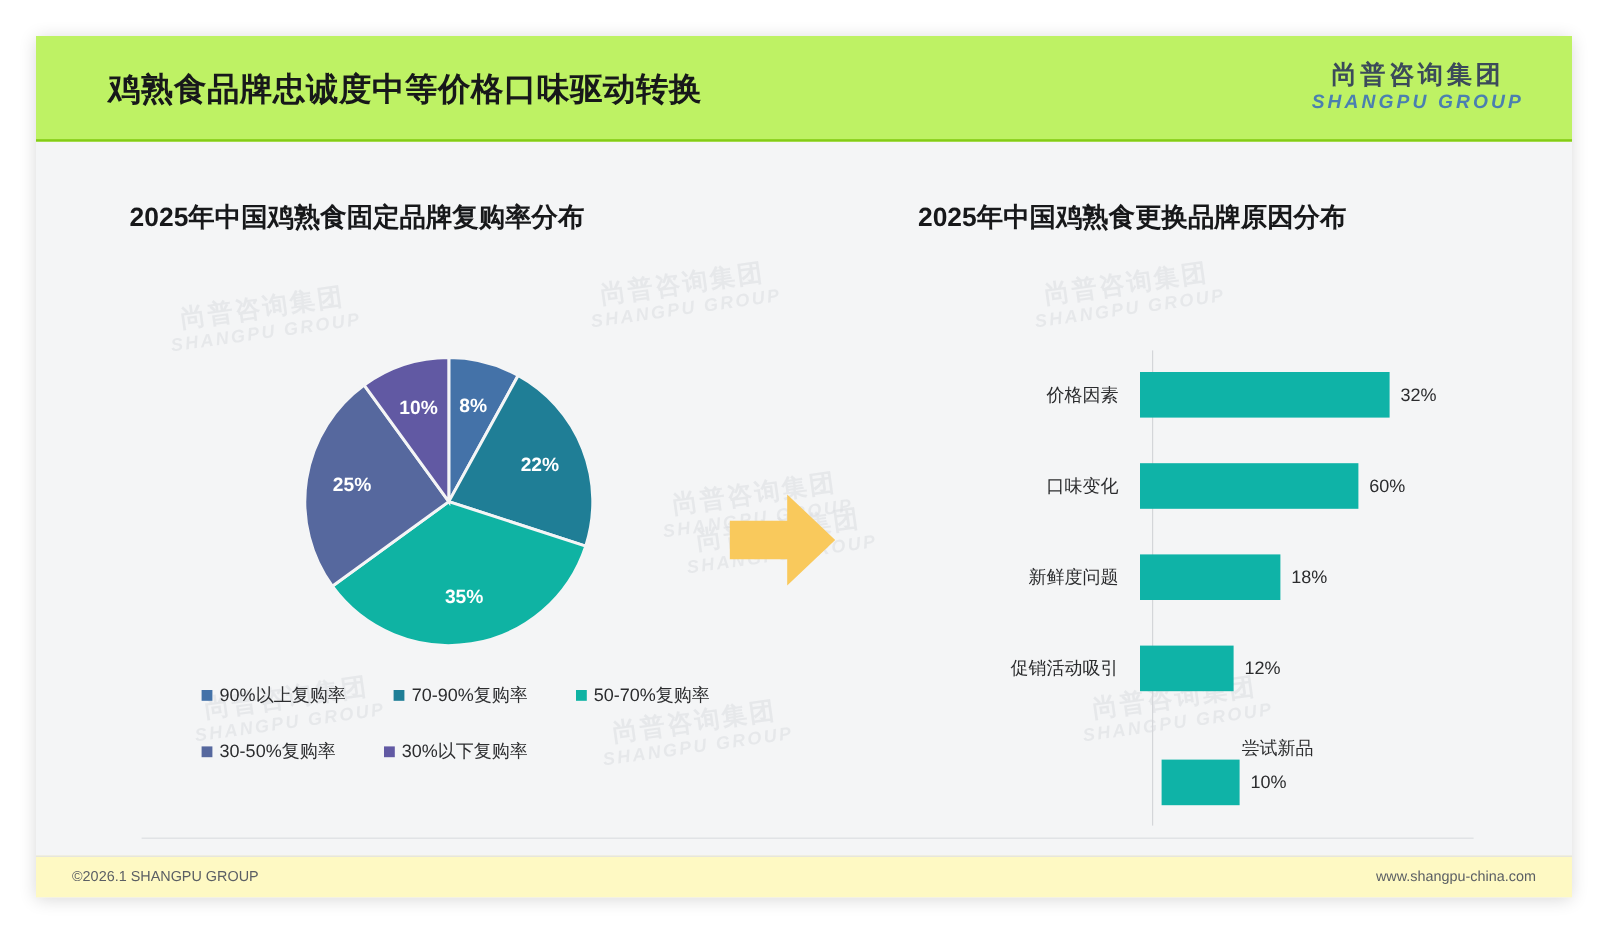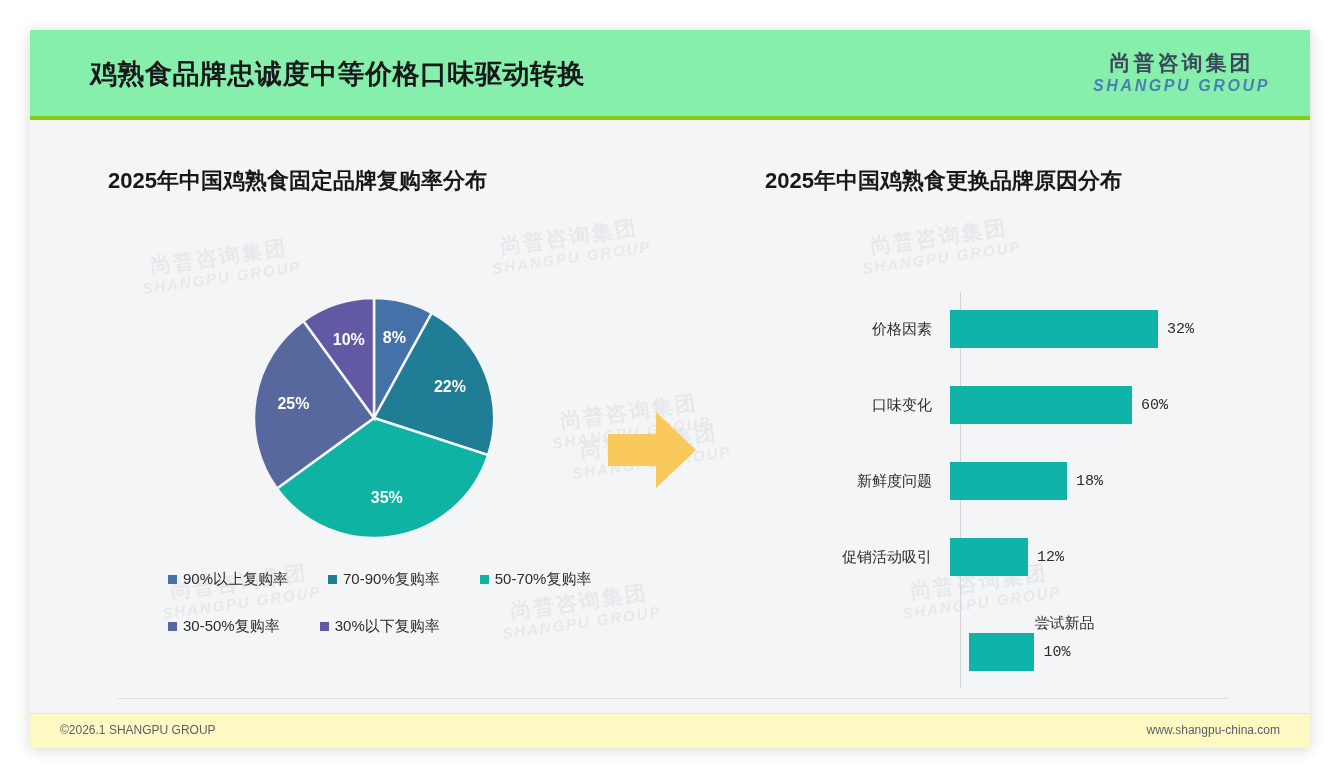--- a/index.html
+++ b/index.html
@@ -15,22 +15,22 @@
     width: 1280px; height: 718px;
     background: #f4f5f6;
     box-shadow: 0 2px 14px rgba(0,0,0,0.16);
     overflow: hidden;
   }
 
   
   #header {
     position: absolute; left: 0; top: 0;
     width: 1280px; height: 86px;
-    border-bottom: 4px solid #84cc16;
-    background: #86efac;
+    border-bottom: 2px solid #84cc16;
+    background: #bef264;
   }
   #page-title {
     position: absolute;
     left: 60px; top: 26px;
     font-size: 27px;
     font-weight: bold;
     color: #17181a;
     letter-spacing: 0.5px;
     white-space: nowrap;
   }
@@ -156,21 +156,20 @@
     color: #2b2c2e;
     white-space: nowrap;
     box-sizing: border-box;
   }
   .bar-track {
     position: relative;
     flex: 1 1 auto;
     height: 38px;
     display: flex;
     align-items: center;
-    font-family: Liberation Mono, monospace;
   }
   .bar-fill {
     height: 38px;
     background: #0fb3a7;
   }
   .bar-value {
     margin-left: 9px;
     font-size: 15px;
     color: #2b2c2e;
     white-space: nowrap;

